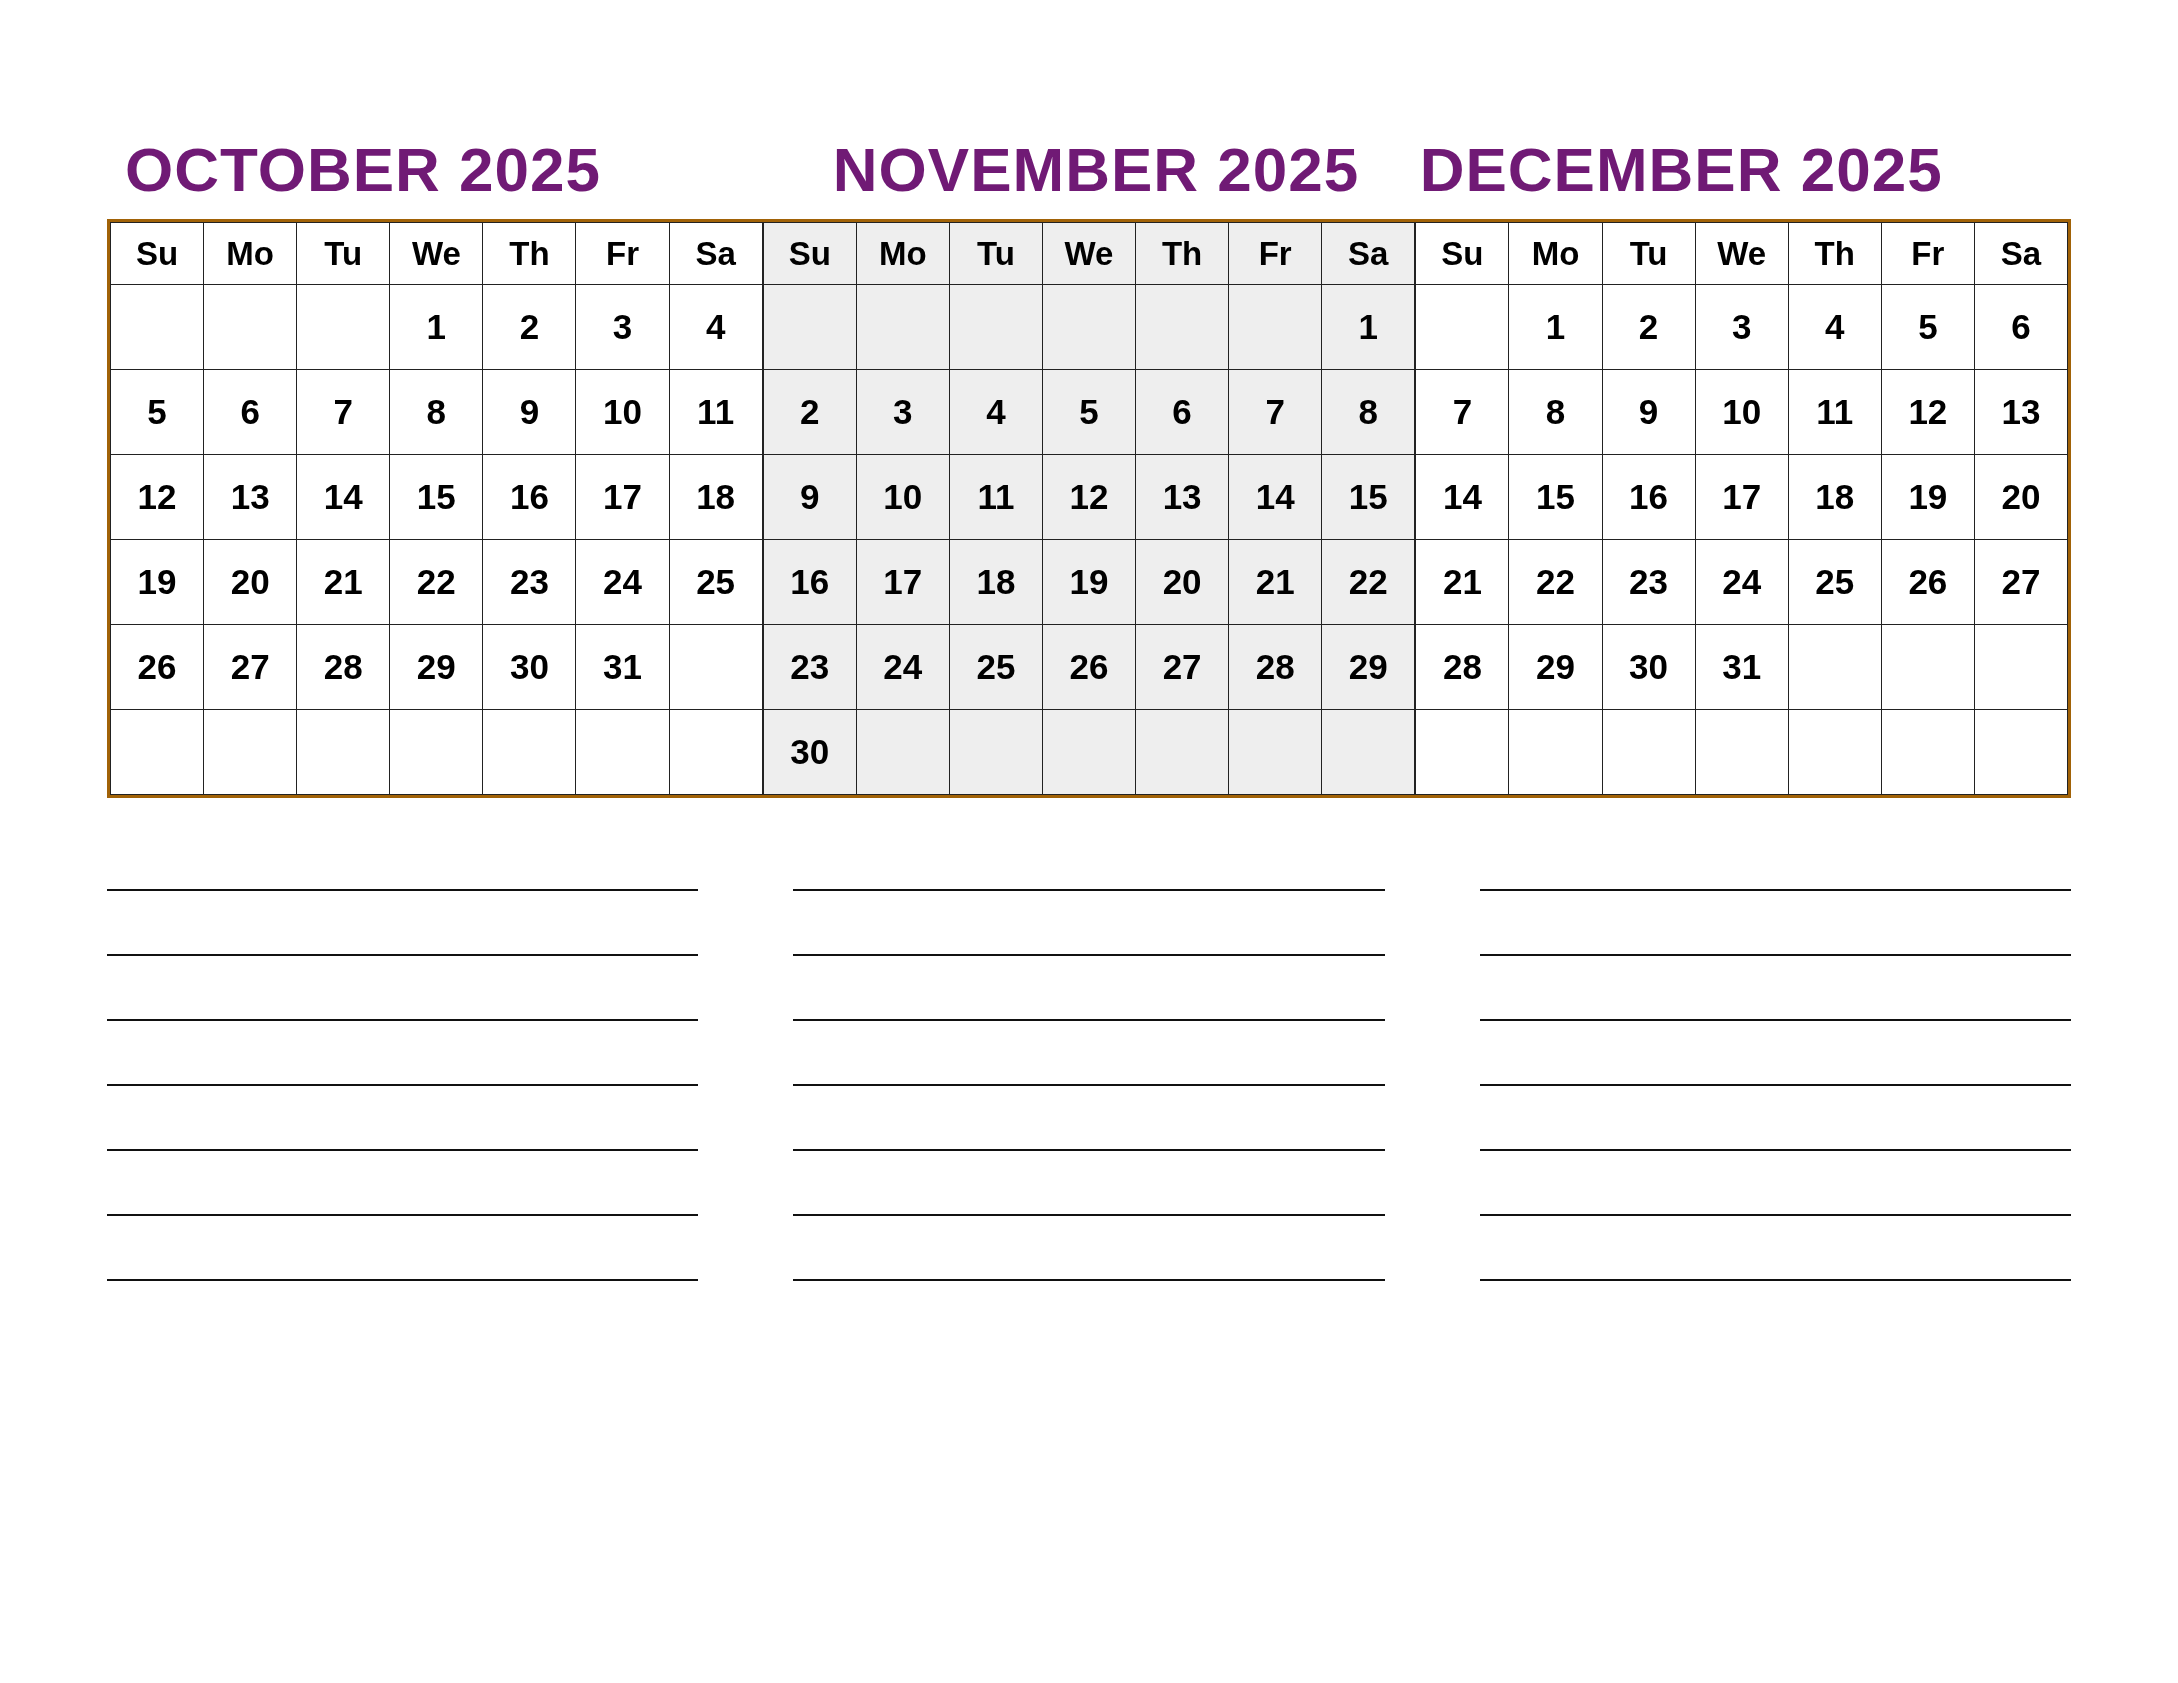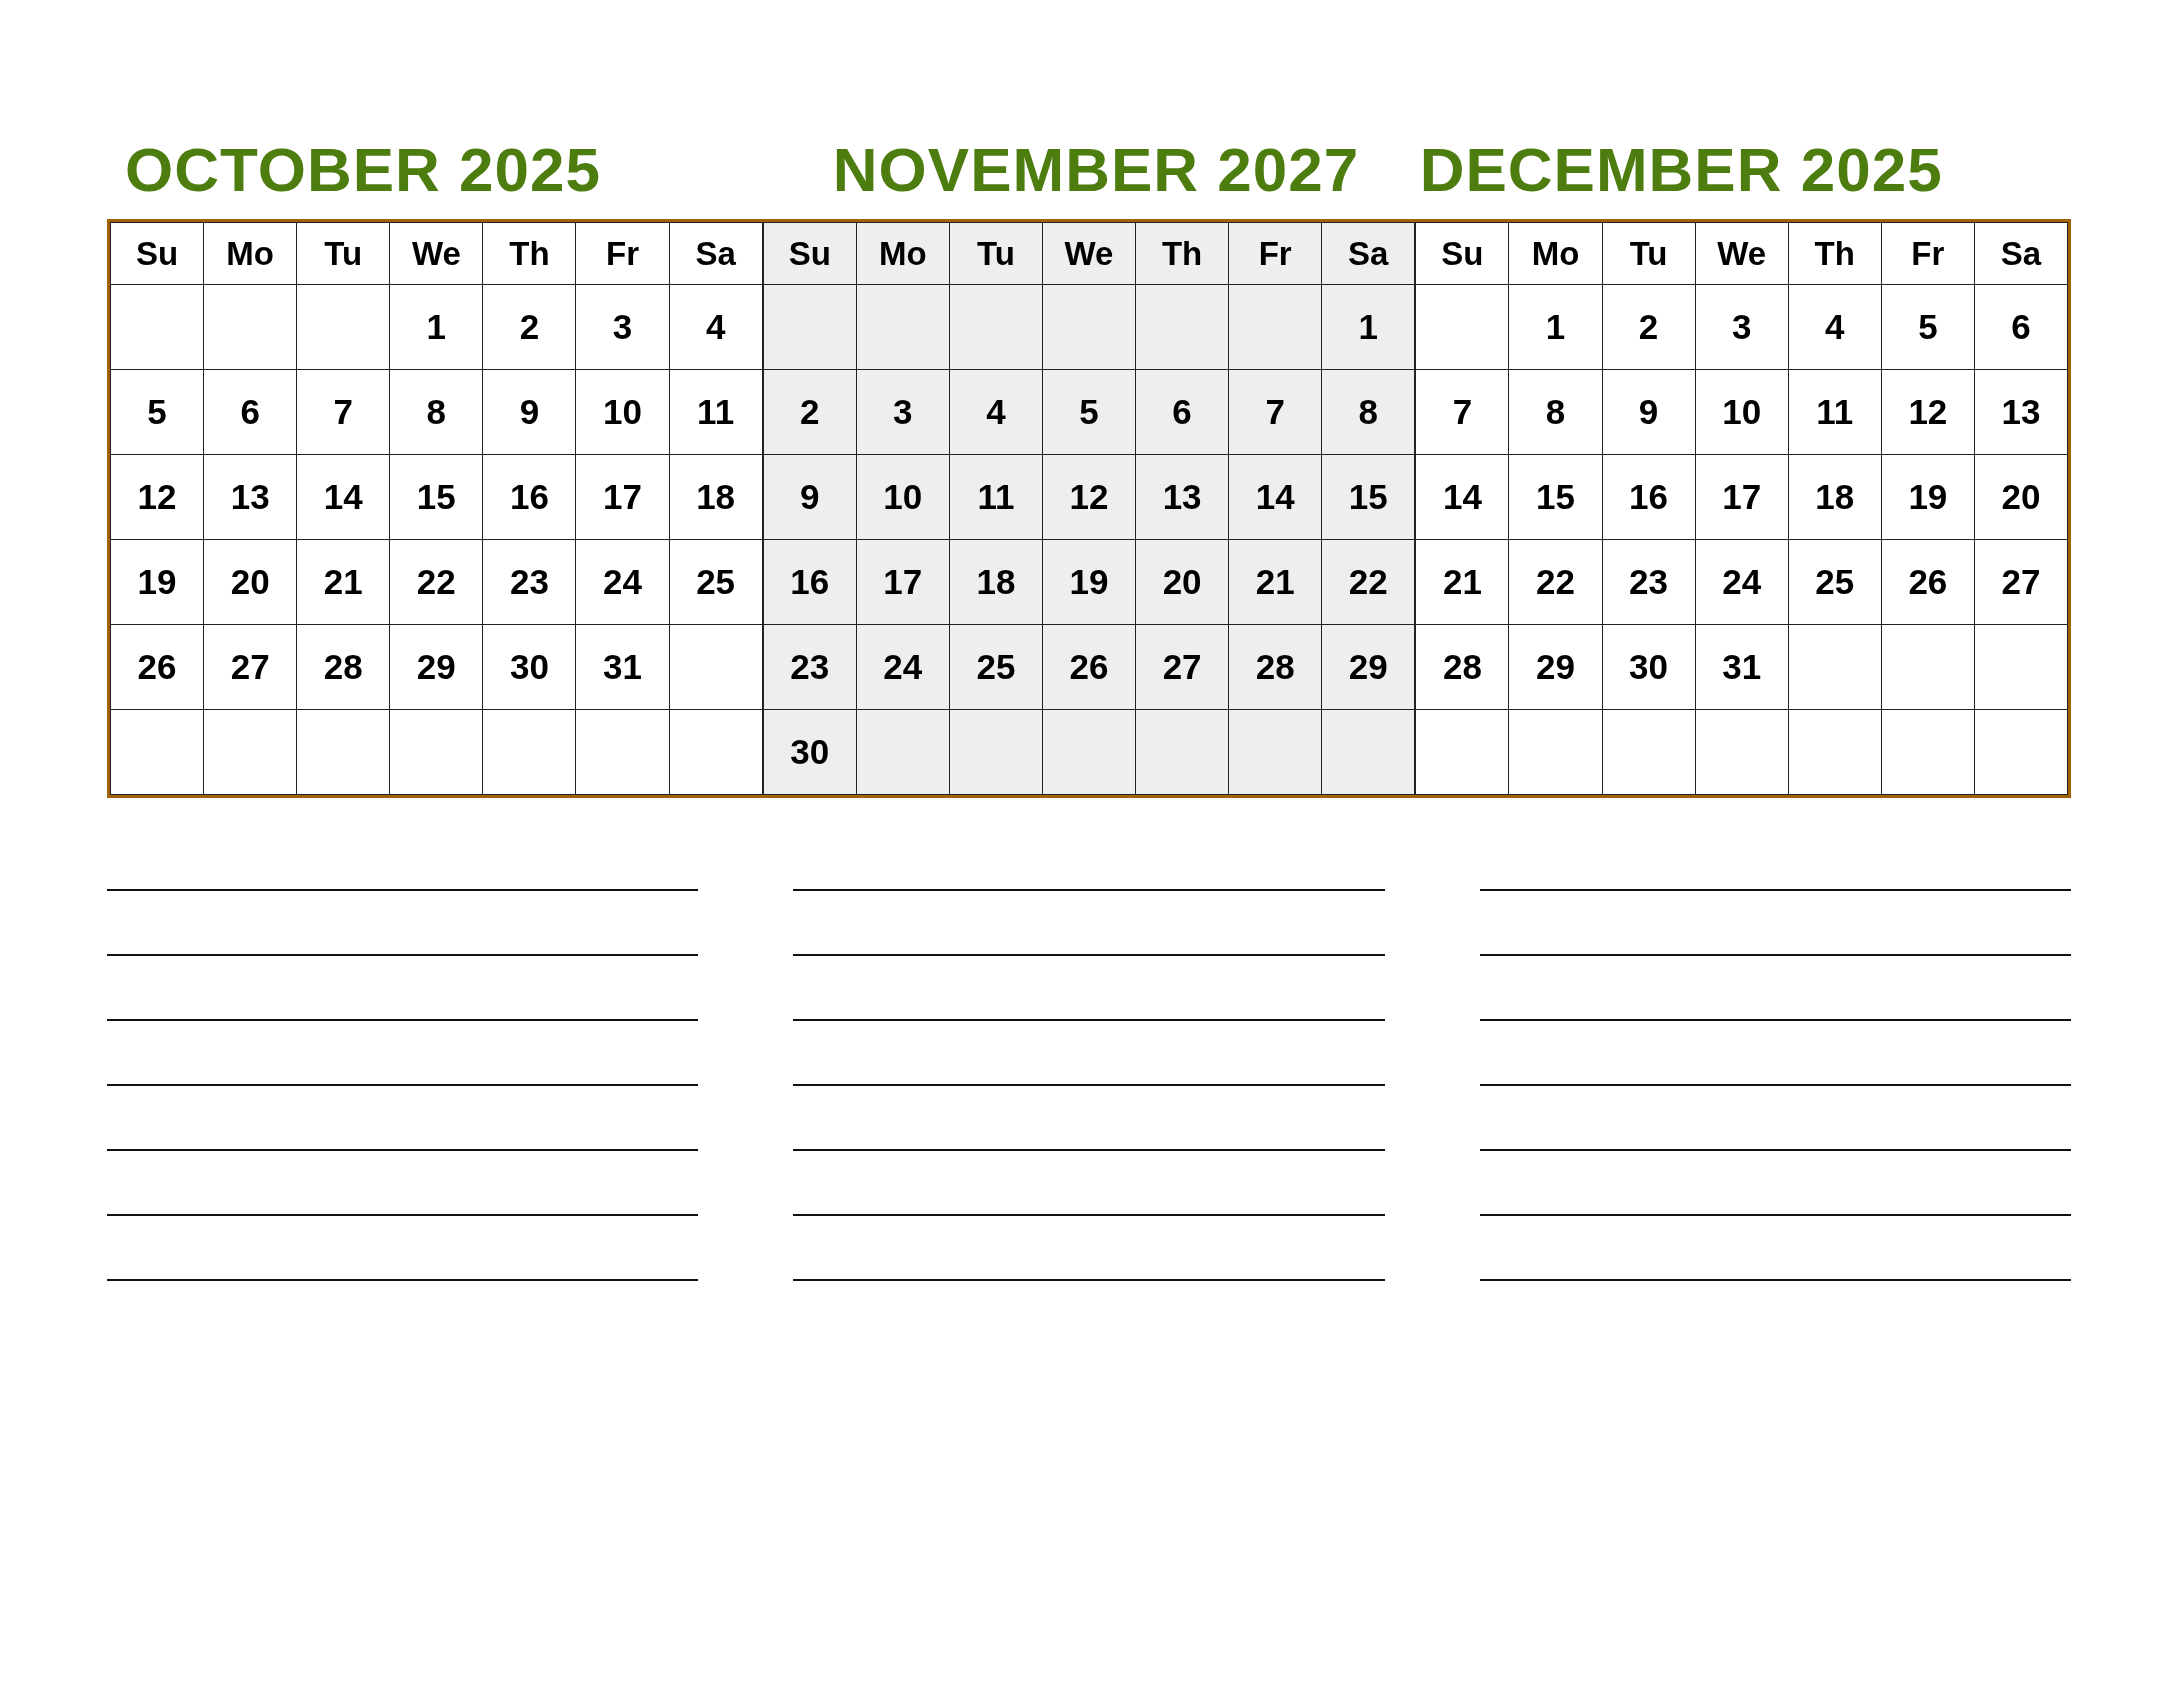--- a/index.html
+++ b/index.html
@@ -30,21 +30,21 @@
     margin-bottom: 18px;
   }
   .title {
     flex: 1 1 0;
     font-size: 62px;
     font-weight: bold;
     letter-spacing: 1px;
     white-space: nowrap;
     text-align: center;
     line-height: 1;
-    color: #4d7c0f;
+    color: #701a75;
   }
   .title.oct { text-align: left; padding-left: 18px; }
   .title.nov { text-align: center; }
   .title.dec { text-align: left; padding-right: 4px; }
 
   
   .calendars {
     display: flex;
     width: 100%;
     border: 3px solid #a16207;
@@ -100,21 +100,21 @@
   }
   .note-line:last-child { margin-bottom: 0; }
 </style>
 </head>
 <body>
 
 <div class="page">
 
   <div class="titles">
     <div class="title oct">OCTOBER 2025</div>
-    <div class="title nov">NOVEMBER 2027</div>
+    <div class="title nov">NOVEMBER 2025</div>
     <div class="title dec">DECEMBER 2025</div>
   </div>
 
   <div class="calendars">
       <div class="month">
         <table class="month-table">
           <thead>
             <tr>
               <th>Su</th>
               <th>Mo</th>

